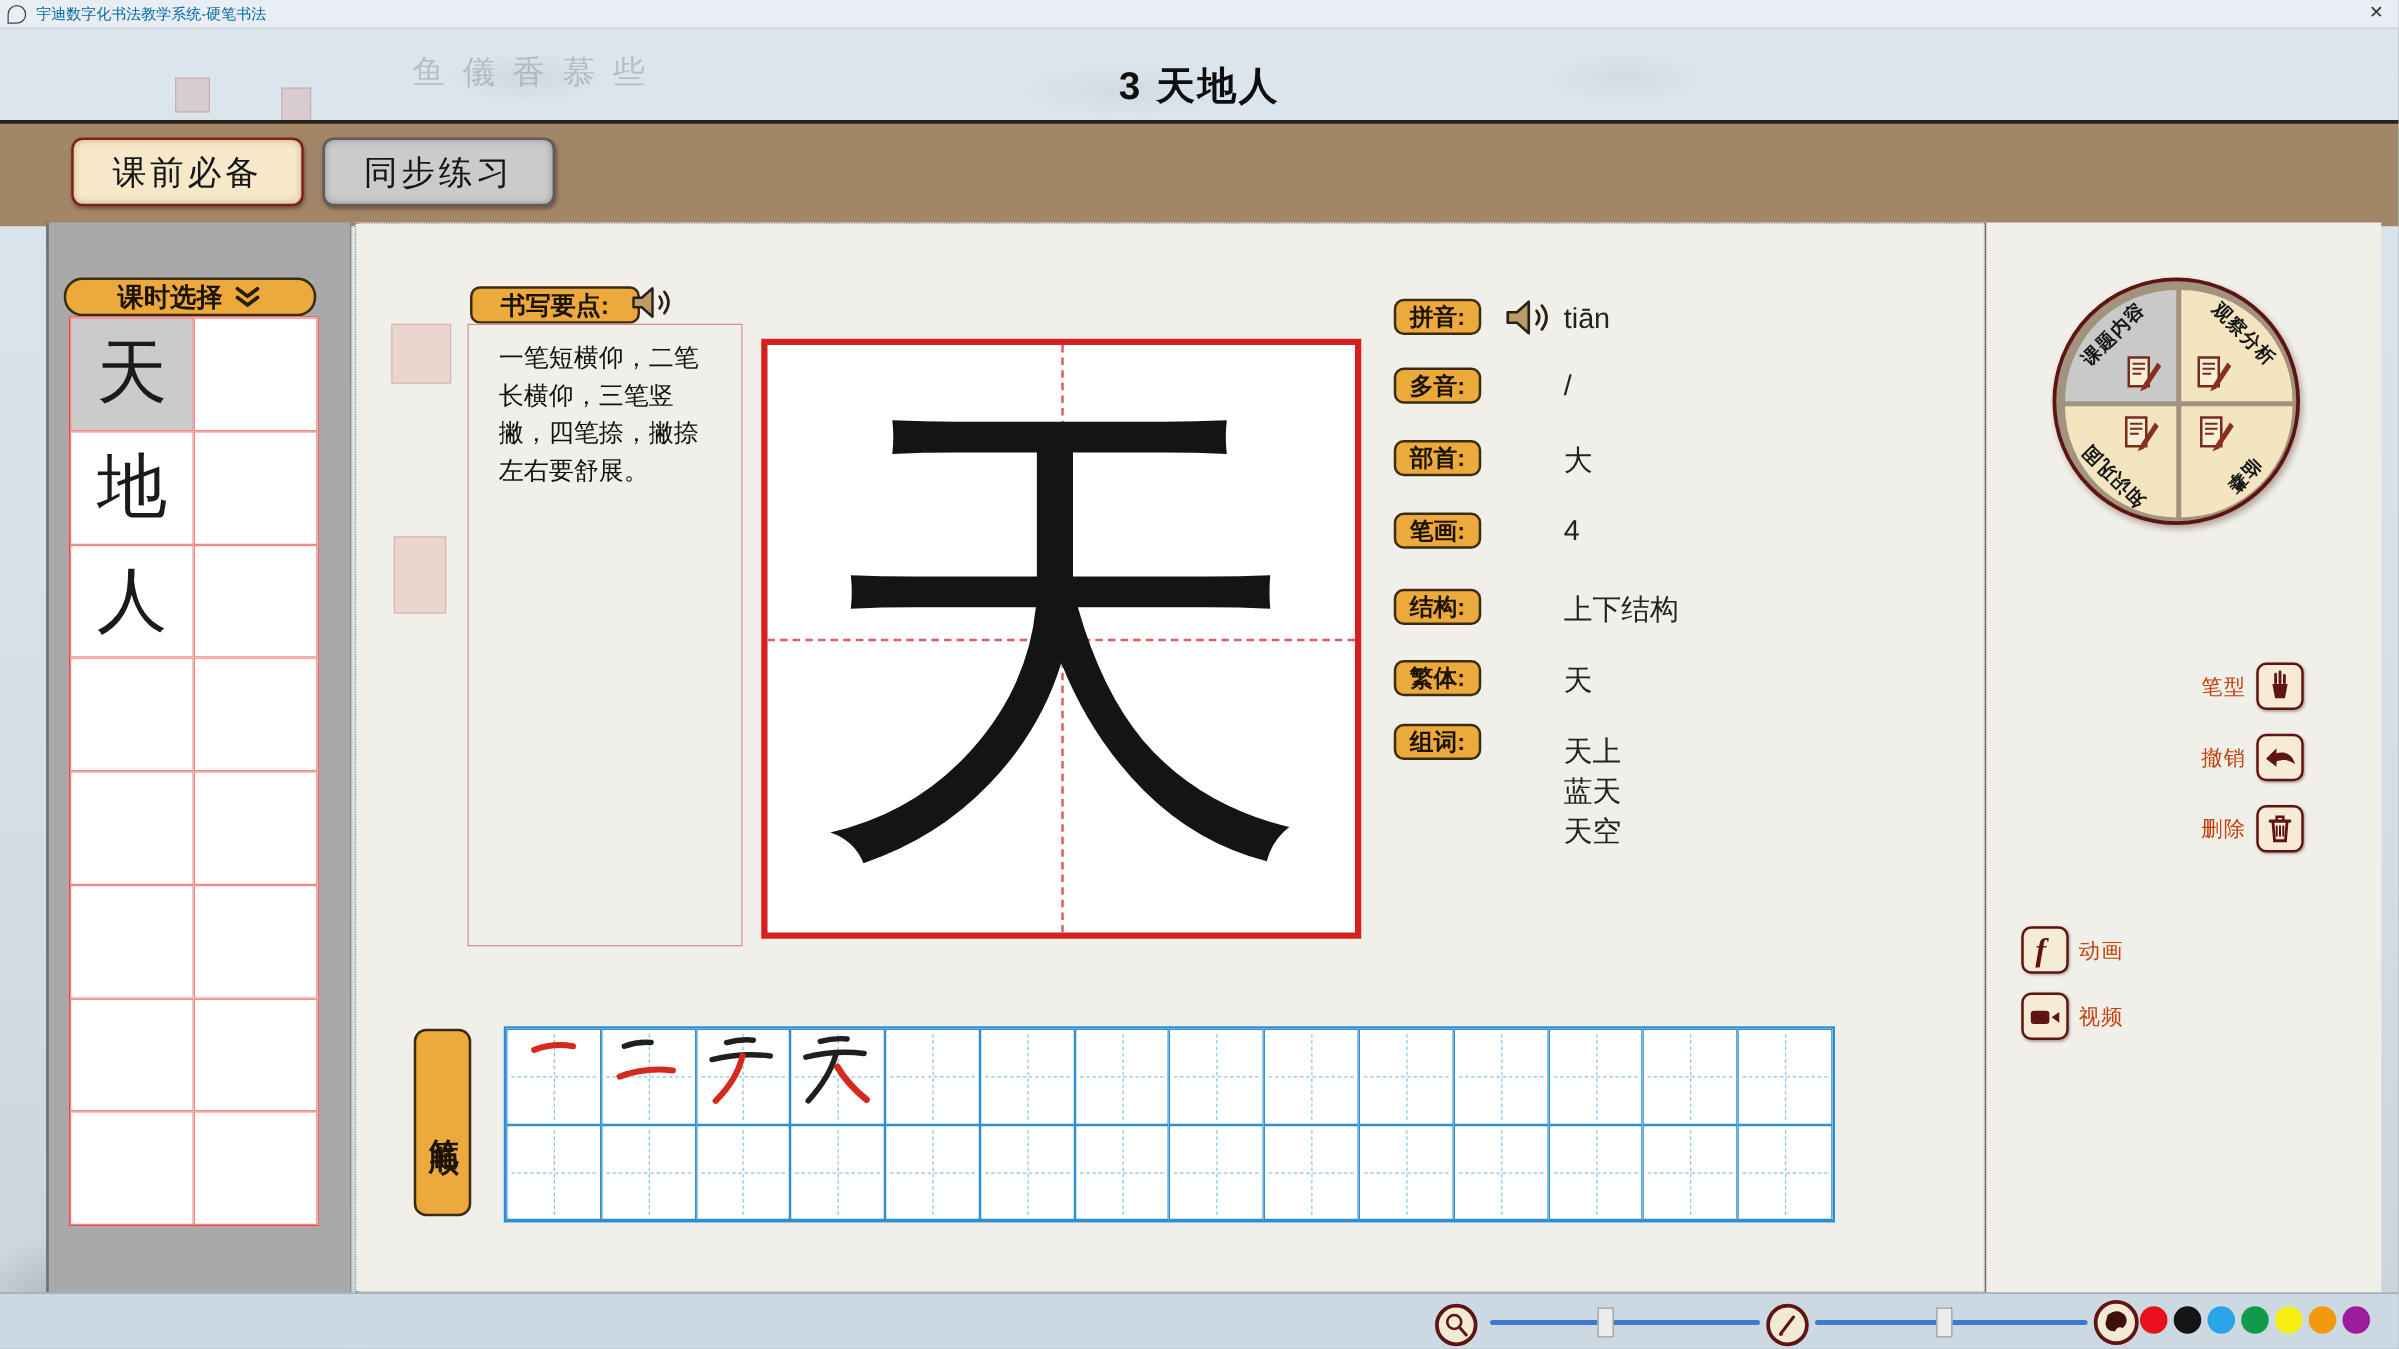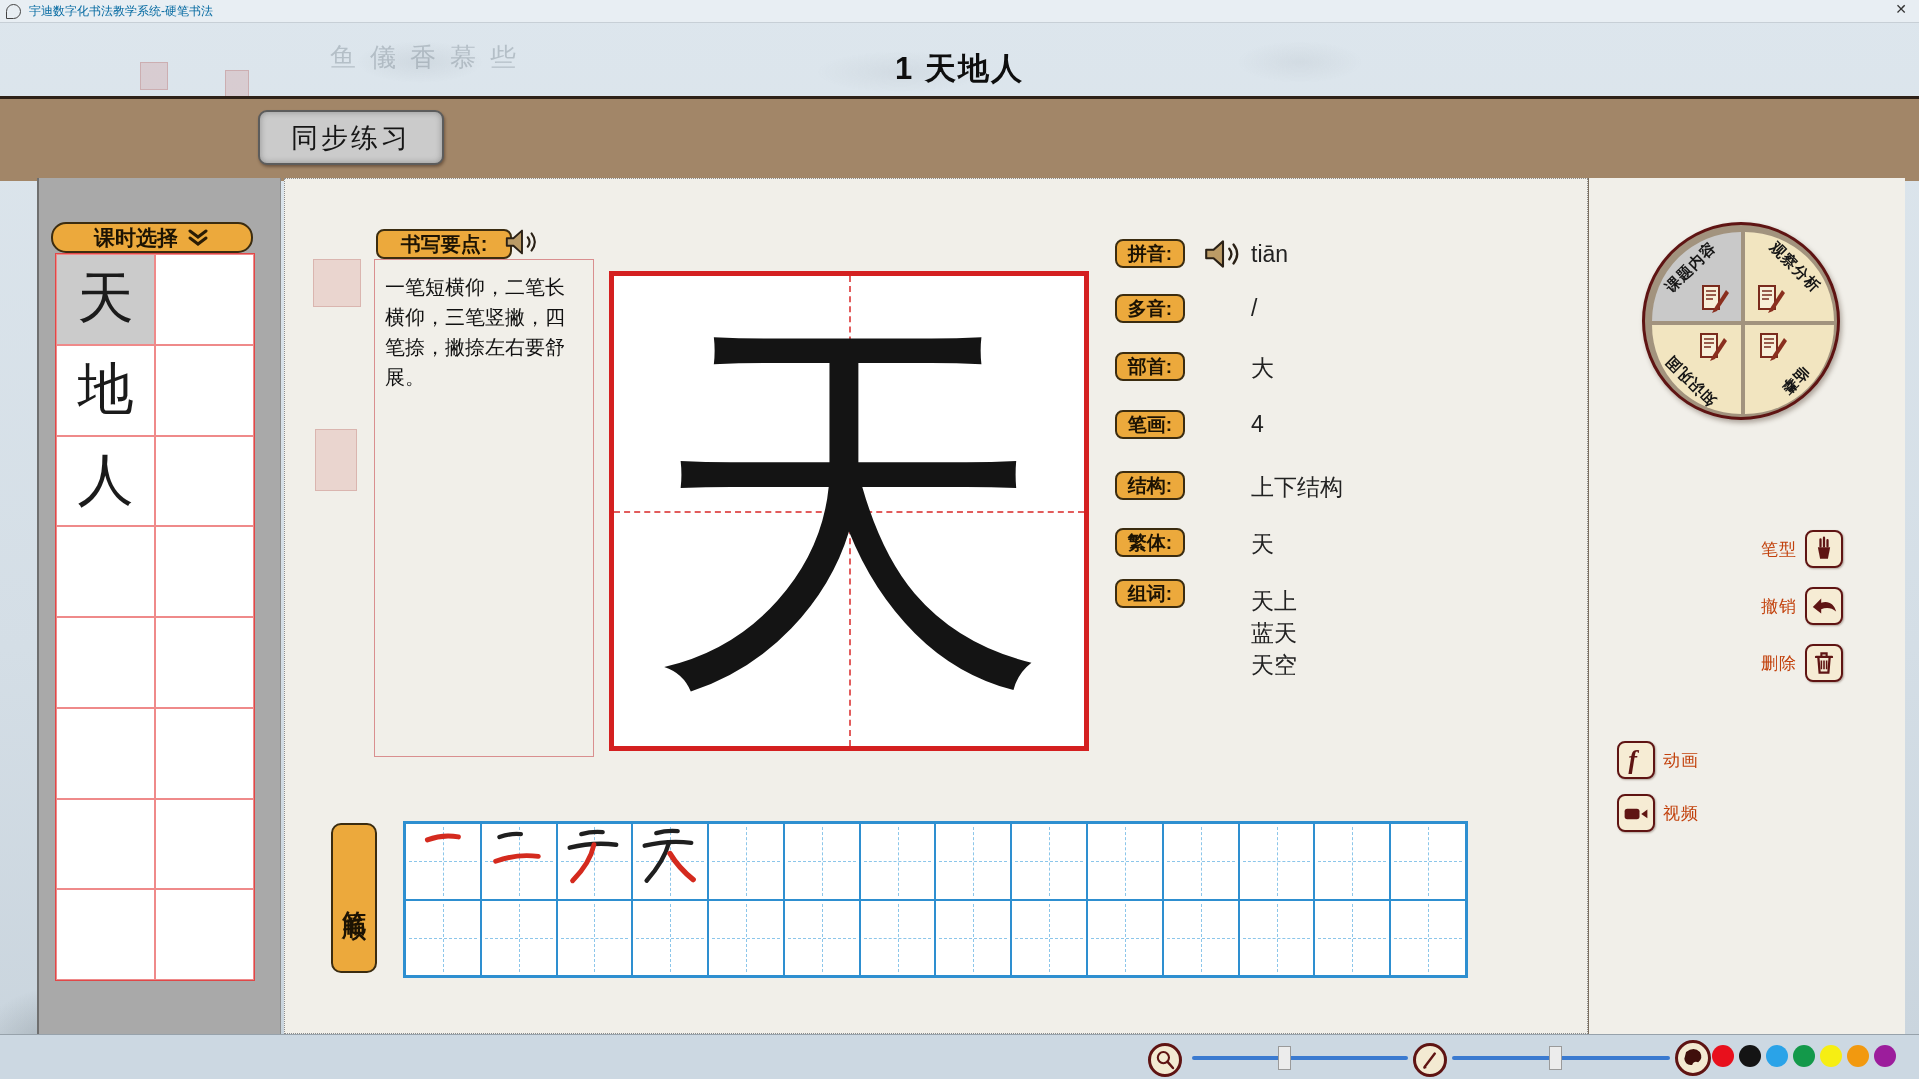--- a/index.html
+++ b/index.html
@@ -65,21 +65,21 @@
   #content{position:absolute;left:284px;top:178px;width:1304px;height:856px;
        background:#f1efe9;border:1px dotted #8d8d8d;box-sizing:border-box;}
   #content .seal1{left:28px;top:80px;width:46px;height:46px;}
   #content .seal2{left:30px;top:250px;width:40px;height:60px;}
   #wp-label{position:absolute;left:91px;top:50px;width:136px;height:30px;box-sizing:border-box;
        background:#eca93c;border:2px solid #3b2c10;border-radius:8px;
        display:flex;align-items:center;justify-content:center;
        font-size:20px;font-weight:bold;color:#1c1303;}
   #wp-speaker{position:absolute;left:218px;top:47px;width:38px;height:32px;cursor:pointer;}
   #wp-box{position:absolute;left:89px;top:80px;width:220px;height:498px;box-sizing:border-box;
-       border:1px solid #d98f8f;background:#f1efe9;padding:12px 10px;
+       border:1px solid #d98f8f;background:#f1efe9;padding:12px 24px;
        font-size:20px;line-height:1.5;color:#111;}
   #char-card{position:absolute;left:324px;top:92px;width:480px;height:480px;box-sizing:border-box;
        background:#fff;border:5px solid #d42020;}
   #char-card .dash-v{position:absolute;left:50%;top:0;width:0;height:100%;border-left:2px dashed #e25c5c;}
   #char-card .dash-h{position:absolute;top:50%;left:0;height:0;width:100%;border-top:2px dashed #e25c5c;}
   #big-char{position:absolute;left:0;top:0;width:100%;height:100%;
        display:flex;align-items:center;justify-content:center;
        font-family:"DejaVu Serif",serif;font-size:400px;color:#141414;line-height:1;}
   .info-label{position:absolute;left:830px;width:70px;height:29px;box-sizing:border-box;
        background:#eca93c;border:2px solid #3b2c10;border-radius:8px;
@@ -155,24 +155,27 @@
   <div id="titlebar">
     <span class="logo"></span>
     <span class="t">宇迪数字化书法教学系统-硬笔书法</span>
     <span id="close-btn">✕</span>
   </div>
 
   <div id="banner">
     <span class="decor-text">鱼儀香慕些</span>
     <span class="seal" style="left:140px;top:40px;width:26px;height:26px;"></span>
     <span class="seal" style="left:225px;top:48px;width:22px;height:30px;"></span>
-    <span id="lesson-title">1 天地人</span>
+    <span id="lesson-title">3 天地人</span>
   </div>
 
   <div id="tabbar">
+    <div class="tab" id="tab-0">
+        <span>课前必备</span>
+      </div>
     <div class="tab selected" id="tab-1">
         <span>同步练习</span>
       </div>
 
     <div class="top-icon" id="icon-lock">
       <svg width="38" height="42" viewBox="0 0 36 40">
         <path d="M12 20 V12 a7 7 0 0 1 14 0 v4" fill="none" stroke="#5f1413" stroke-width="4" stroke-linecap="round"></path>
         <rect x="7" y="19" width="19" height="16" rx="2" fill="#5f1413"></rect>
         <path d="M16.5 24 v7" stroke="#e9e9e9" stroke-width="2.4" stroke-linecap="round"></path>
       </svg>

